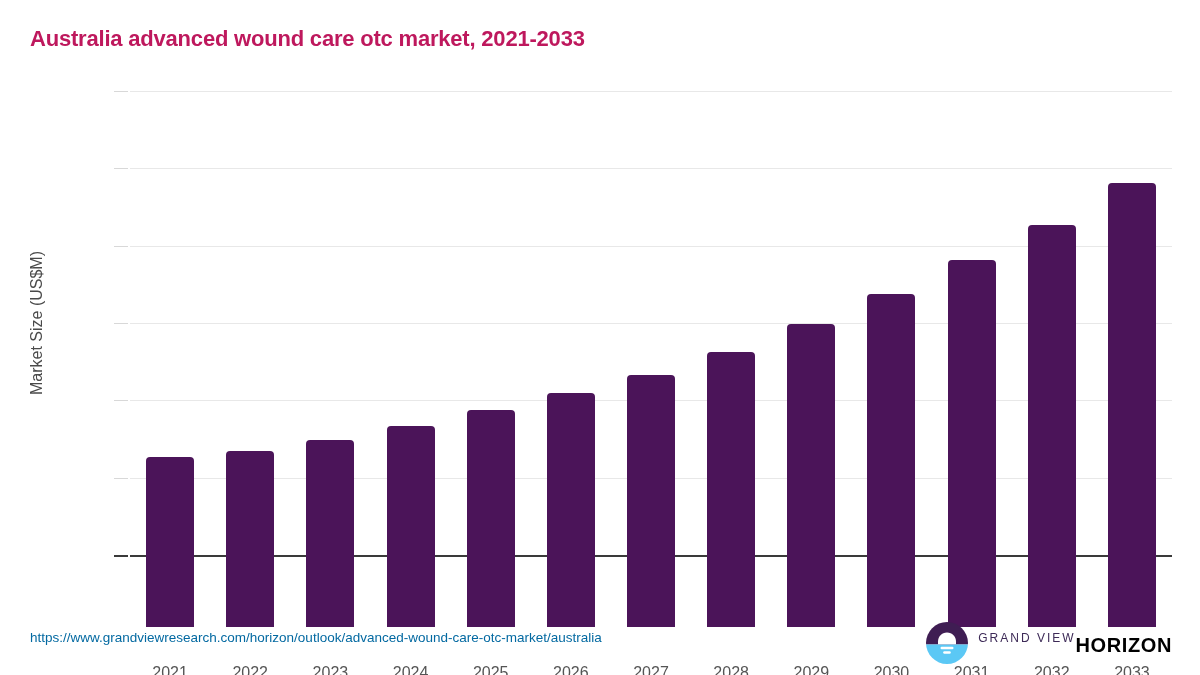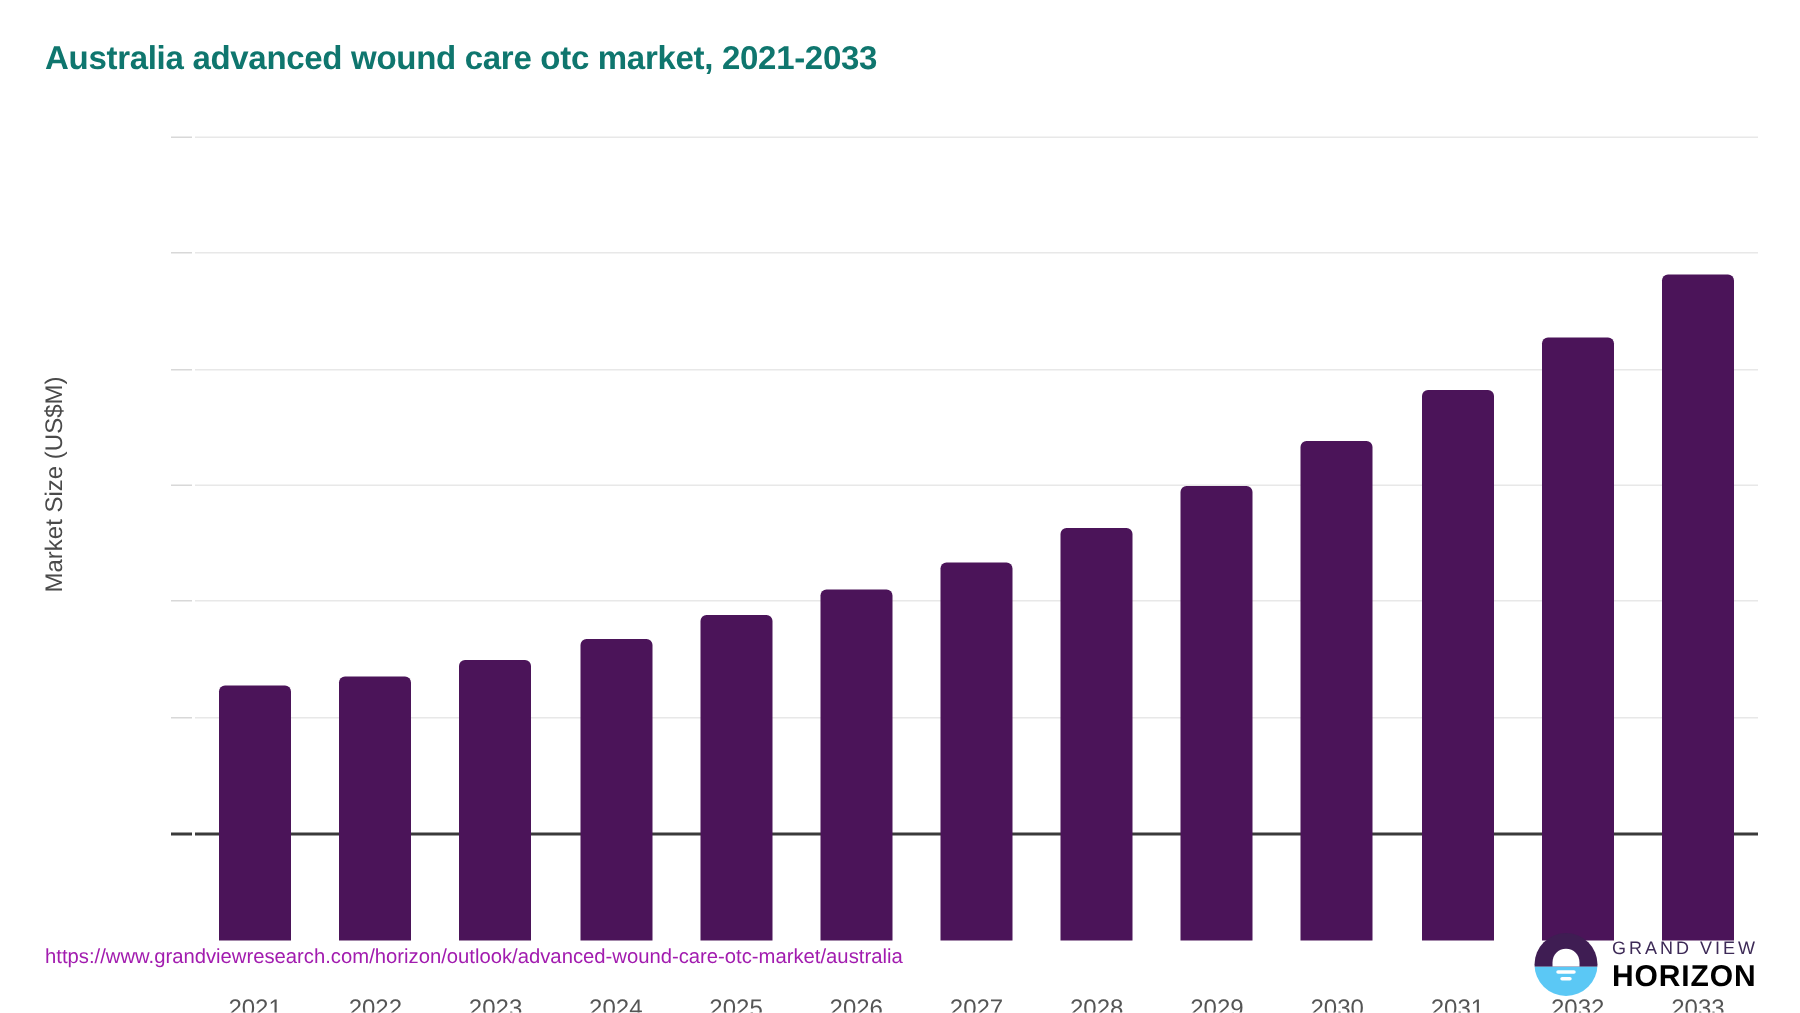--- a/index.html
+++ b/index.html
@@ -14,21 +14,21 @@
     width: 1200px; height: 675px;
     background: #ffffff;
   }
 
   
   #chart-title {
     position: absolute;
     left: 30px; top: 26px;
     font-size: 22px;
     font-weight: bold;
-    color: #0f766e;
+    color: #be185d;
     letter-spacing: -0.2px;
     white-space: nowrap;
   }
 
   
   #plot-area {
     position: absolute;
     left: 130px;       
     top: 91px;         
     width: 1042px;     
@@ -83,34 +83,34 @@
     font-size: 16px;
     color: #555555;
     white-space: nowrap;
   }
 
   
   #source-url {
     position: absolute;
     left: 30px; top: 630px;
     font-size: 13.5px;
-    color: #a21caf;
+    color: #0369a1;
     white-space: nowrap;
   }
 
   #logo {
     position: absolute;
     right: 28px; top: 620px;
     height: 46px;
     display: flex;
     align-items: center;
     gap: 9px;
   }
   #logo-mark { width: 44px; height: 44px; display: block; }
-  #logo-text { display: flex; flex-direction: column; line-height: 1; }
+  #logo-text { display: flex; flex-direction: row; line-height: 1; }
   #logo-text .top {
     font-size: 12px;
     letter-spacing: 2.0px;
     color: #3d2a57;
     font-weight: normal;
   }
   #logo-text .bottom {
     font-size: 20px;
     letter-spacing: 0.6px;
     color: #000000;

